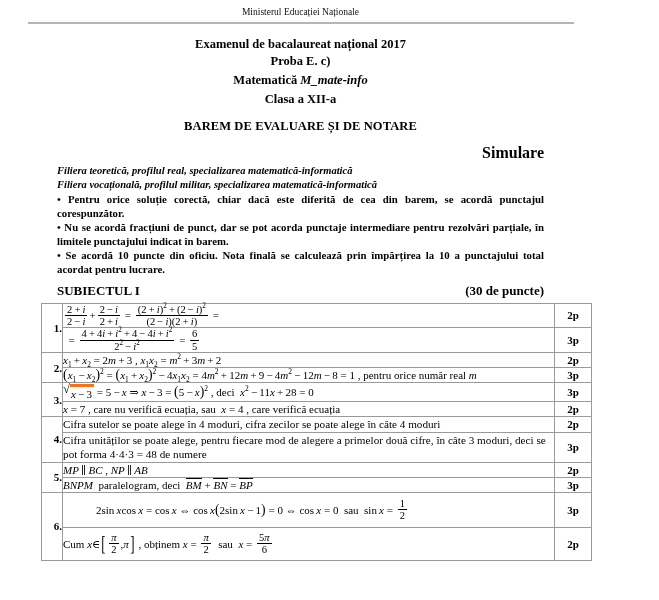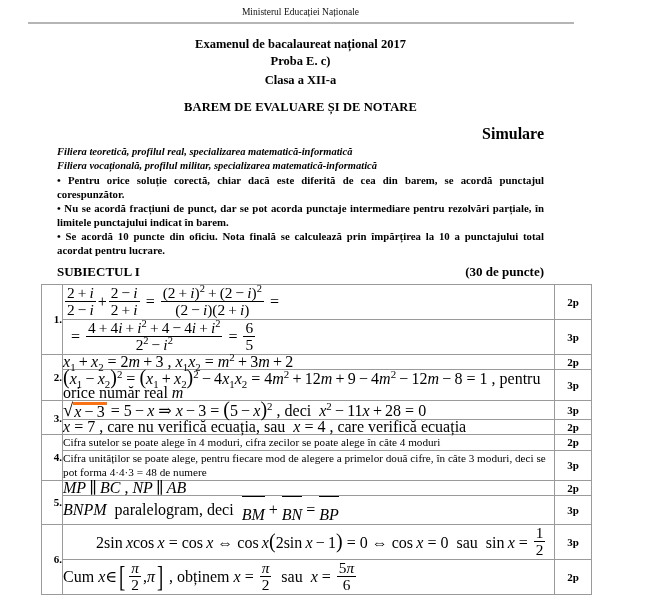--- a/index.html
+++ b/index.html
@@ -127,21 +127,21 @@
   td.pts-cell {
     text-align: center;
     font-weight: bold;
     font-size: 11px;
   }
   td.body-cell {
     padding: 1px 4px 1px 5px;
     font-size: 11px;
     line-height: 14px;
   }
-  td.body-cell.math  { font-size: 16px; }
+  td.body-cell.math  { font-size: 11px; }
   td.body-cell.textual { font-size: 11.2px; line-height: 14.5px; }
 
   
   .mathline {
     font-family: "Liberation Serif", "DejaVu Serif", serif;
     white-space: nowrap;
     display: flex;
     align-items: center;
     gap: 0px;
   }
@@ -157,21 +157,21 @@
     font-size: 0.96em;
   }
   .frac .top { border-bottom: 1px solid #000; padding: 0 2px 0px 2px; }
   .frac .bot { padding: 0px 2px 0 2px; }
   sup.e { font-size: 0.68em; vertical-align: super; line-height: 0; }
   sub.e { font-size: 0.68em; vertical-align: sub;   line-height: 0; }
   .big-paren { font-size: 1.25em; font-weight: 300; }
   .vecbar {
     border-top: 1px solid #000;
     display: inline-block;
-    padding-top: 9px;
+    padding-top: 0px;
     line-height: 1.12;
   }
   .bracketed {
     display: inline-flex;
     align-items: center;
     vertical-align: middle;
   }
   .sqrt-box {
     display: inline-flex;
     align-items: flex-start;
@@ -197,20 +197,21 @@
 <div class="page">
 
   <div class="doc-header">
     <div>Ministerul Educației Naționale</div>
   </div>
   <div class="header-rule"></div>
 
   <div class="title-block">
     <div class="title-line t1">Examenul de bacalaureat național 2017</div>
     <div class="title-line t2">Proba E. c)</div>
+    <div class="title-line t3"><span>Matematică </span><em>M_mate-info</em></div>
     <div class="title-line t4">Clasa a XII-a</div>
     <div class="title-line t5">BAREM DE EVALUARE ȘI DE NOTARE</div>
   </div>
 
   <div class="simulare">Simulare</div>
 
   <div class="intro">
     <div class="filiera">Filiera teoretică, profilul real, specializarea matematică-informatică</div>
     <div class="filiera">Filiera vocațională, profilul militar, specializarea matematică-informatică</div>
     <div class="bullet">• Pentru orice soluție corectă, chiar dacă este diferită de cea din barem, se acordă punctajul corespunzător.</div>

